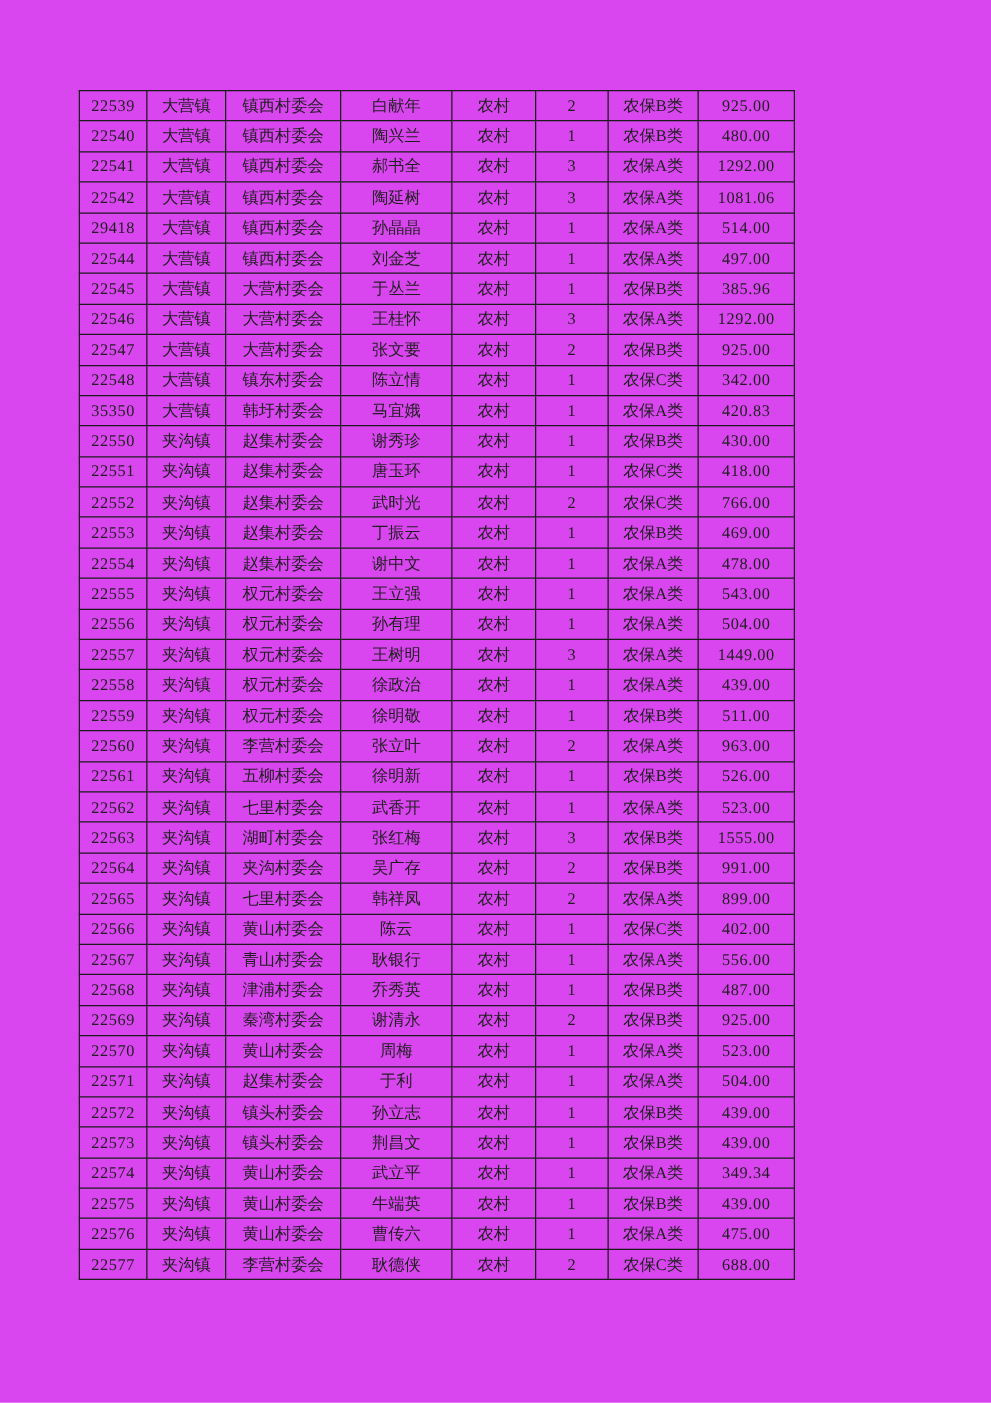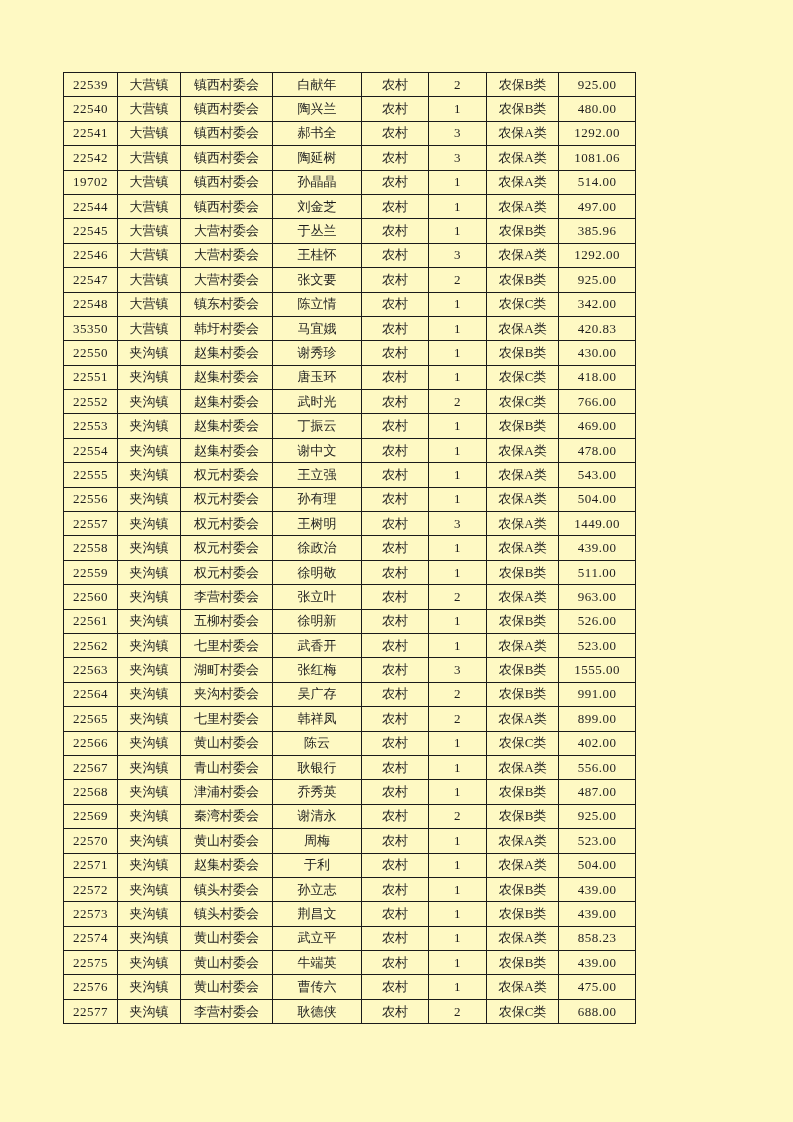--- a/index.html
+++ b/index.html
@@ -6,21 +6,21 @@
   body {
     width: 793px; height: 1122px;
     background: #ffffff;
     position: relative;
     font-family: "Liberation Serif", "DejaVu Serif", serif;
     overflow: hidden;
   }
   .page {
     position: absolute; left: 0; top: 0;
     width: 793px; height: 1122px;
-    background: #fef9c3;
+    background: #d946ef;
   }
   table.grid {
     position: absolute; left: 63px; top: 72px;
     border-collapse: collapse;
     table-layout: fixed;
     width: 572px;
   }
   table.grid td {
     border: 1px solid #1b1b1b;
     border-top-width: 1.5px;
@@ -95,21 +95,21 @@
           <td class="num">22542</td>
           <td>大营镇</td>
           <td>镇西村委会</td>
           <td>陶延树</td>
           <td>农村</td>
           <td class="num">3</td>
           <td>农保A类</td>
           <td class="num">1081.06</td>
         </tr>
         <tr>
-          <td class="num">19702</td>
+          <td class="num">29418</td>
           <td>大营镇</td>
           <td>镇西村委会</td>
           <td>孙晶晶</td>
           <td>农村</td>
           <td class="num">1</td>
           <td>农保A类</td>
           <td class="num">514.00</td>
         </tr>
         <tr>
           <td class="num">22544</td>
@@ -412,21 +412,21 @@
           <td class="num">439.00</td>
         </tr>
         <tr>
           <td class="num">22574</td>
           <td>夹沟镇</td>
           <td>黄山村委会</td>
           <td>武立平</td>
           <td>农村</td>
           <td class="num">1</td>
           <td>农保A类</td>
-          <td class="num">858.23</td>
+          <td class="num">349.34</td>
         </tr>
         <tr>
           <td class="num">22575</td>
           <td>夹沟镇</td>
           <td>黄山村委会</td>
           <td>牛端英</td>
           <td>农村</td>
           <td class="num">1</td>
           <td>农保B类</td>
           <td class="num">439.00</td>

